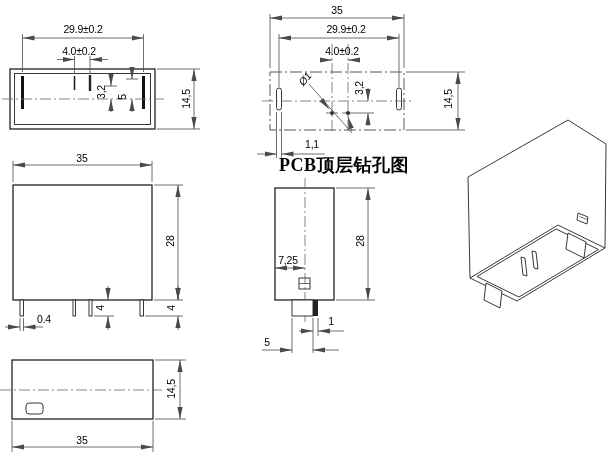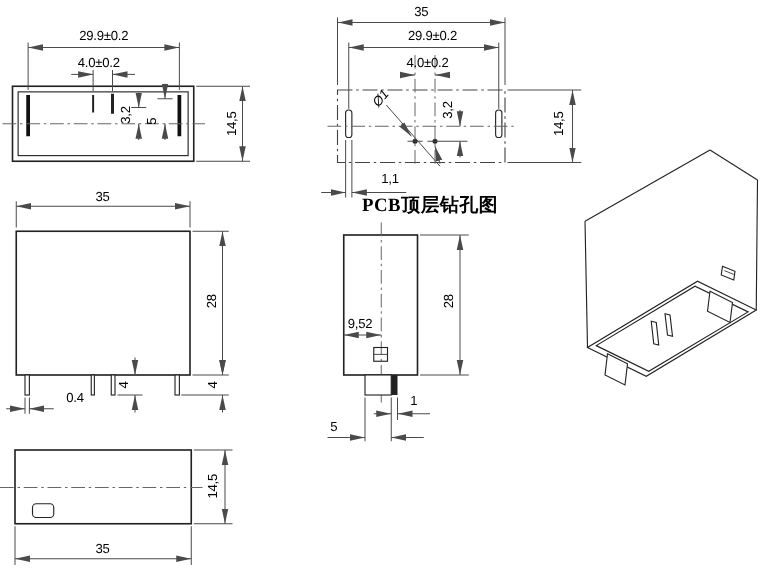--- a/index.html
+++ b/index.html
@@ -3,21 +3,21 @@
 <meta charset="utf-8">
 <style>
   html,body{margin:0;padding:0;background:#fff;}
   #stage{position:relative;width:615px;height:460px;background:#ffffff;overflow:hidden;
          font-family:"Liberation Sans",sans-serif;}
   #stage svg{position:absolute;left:0;top:0;}
   .lbl{position:absolute;font-size:10.5px;color:#000;white-space:nowrap;line-height:1;
        letter-spacing:-0.2px;transform:translate(-50%,-50%);}
   .rot{transform:translate(-50%,-50%) rotate(-90deg);}
   .rot50{transform:translate(-50%,-50%) rotate(-50deg);font-style:italic;}
-  .caption{font-family:"Liberation Serif",serif;font-weight:bold;font-size:15px;letter-spacing:0.5px;text-align:center;}
+  .caption{font-family:"Liberation Serif",serif;font-weight:bold;font-size:18px;letter-spacing:0.5px;text-align:center;}
   .obj{stroke:#222;stroke-width:1.3;fill:none;}
   .obj2{stroke:#222;stroke-width:0.9;fill:none;}
   .thin{stroke:#4a4a4a;stroke-width:0.8;fill:none;}
   .dim{stroke:#4a4a4a;stroke-width:0.8;fill:none;}
   .cl{stroke:#666;stroke-width:0.8;fill:none;stroke-dasharray:11 3 2 3;}
   .phantom{stroke:#444;stroke-width:0.9;fill:none;stroke-dasharray:12 3 2 3;}
   .thick{stroke:#111;stroke-width:3;}
   .fill{fill:#222;stroke:none;}
   .wh{fill:#fff;}
 </style>
@@ -199,23 +199,23 @@
 <span class="lbl rot50" style="left:305px;top:79px">Ø1</span>
 <span class="lbl rot" style="left:359px;top:88px">3,2</span>
 <span class="lbl" style="left:312px;top:144px">1,1</span>
 <span class="lbl rot" style="left:448px;top:99px">14,5</span>
 <span class="lbl caption" style="left:344px;top:165px">PCB顶层钻孔图</span>
 
 <span class="lbl" style="left:82px;top:158px">35</span>
 <span class="lbl rot" style="left:170px;top:241px">28</span>
 <span class="lbl rot" style="left:100px;top:308px">4</span>
 <span class="lbl rot" style="left:171px;top:308px">4</span>
-<span class="lbl" style="left:60px;top:319px">0.4</span>
-
-<span class="lbl" style="left:288px;top:260px">9,52</span>
+<span class="lbl" style="left:44px;top:319px">0.4</span>
+
+<span class="lbl" style="left:288px;top:260px">7,25</span>
 <span class="lbl rot" style="left:360px;top:241px">28</span>
 <span class="lbl" style="left:331px;top:321px">1</span>
 <span class="lbl" style="left:267px;top:342px">5</span>
 
 <span class="lbl rot" style="left:171px;top:389px">14,5</span>
 <span class="lbl" style="left:82px;top:440px">35</span>
 
 </div>
 
 </body></html>

